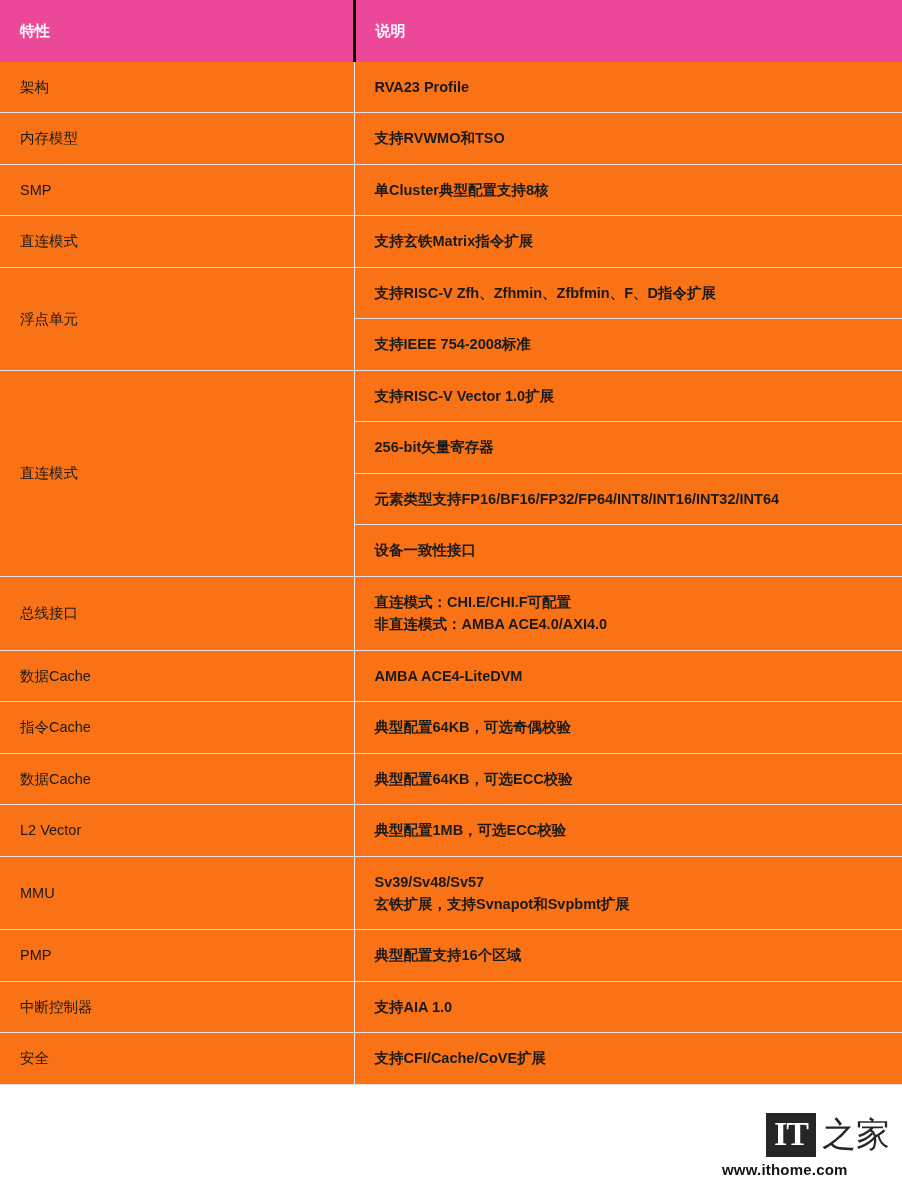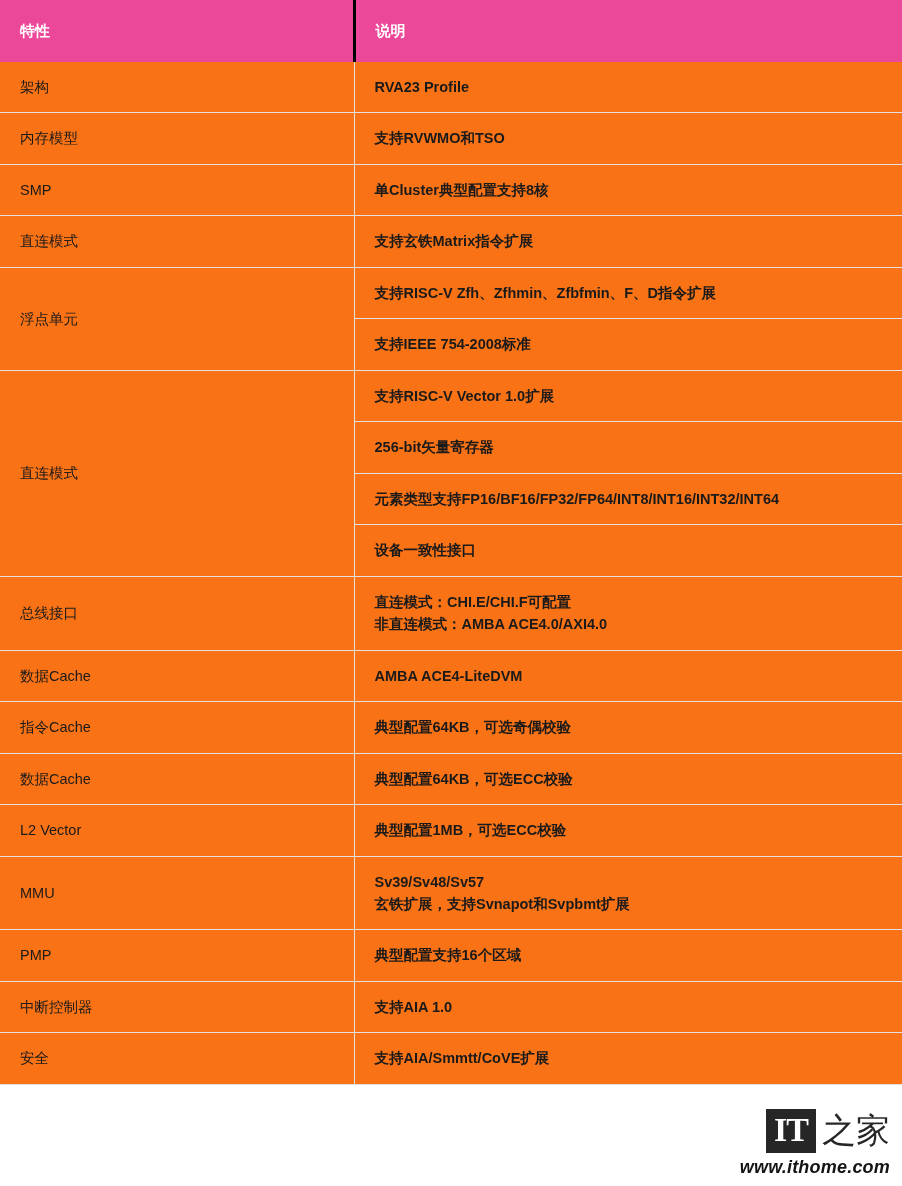--- a/index.html
+++ b/index.html
@@ -81,26 +81,25 @@
   }
   .wm-cn {
     color: #141414;
     font-size: 34px;
     line-height: 34px;
     font-weight: normal;
     font-family: "Liberation Serif", serif;
   }
   .wm-url {
     margin-top: 4px;
-    font-size: 18px;
+    font-size: 15px;
     color: #141414;
     font-weight: bold;
-    text-align: right;
+    text-align: left;
     letter-spacing: 0.2px;
-    font-style: italic;
   }
 </style>
 </head>
 <body>
 
 <div id="page">
 
   <table class="spec">
     <colgroup>
         <col class="c1">
@@ -178,21 +177,21 @@
         <tr>
           <td class="feat">PMP</td>
           <td class="desc multiline">典型配置支持16个区域</td>
         </tr>
         <tr>
           <td class="feat">中断控制器</td>
           <td class="desc multiline">支持AIA 1.0</td>
         </tr>
         <tr>
           <td class="feat">安全</td>
-          <td class="desc multiline">支持AIA/Smmtt/CoVE扩展</td>
+          <td class="desc multiline">支持CFI/Cache/CoVE扩展</td>
         </tr>
       </tbody>
   </table>
 
   <div class="watermark">
     <div class="wm-logo">
       <span class="wm-it">IT</span>
       <span class="wm-cn">之家</span>
     </div>
     <div class="wm-url">www.ithome.com</div>

